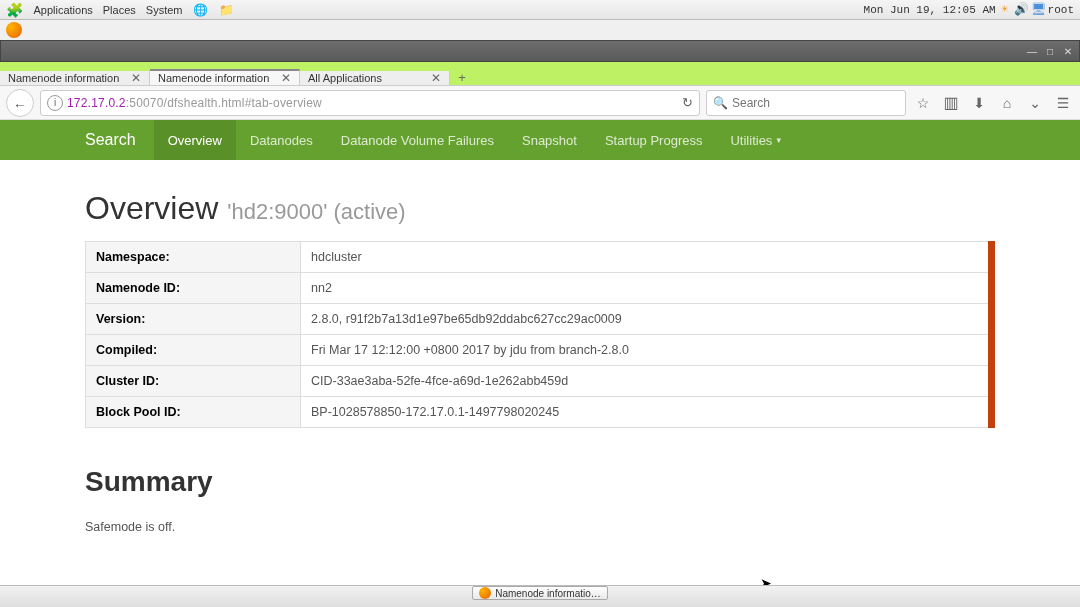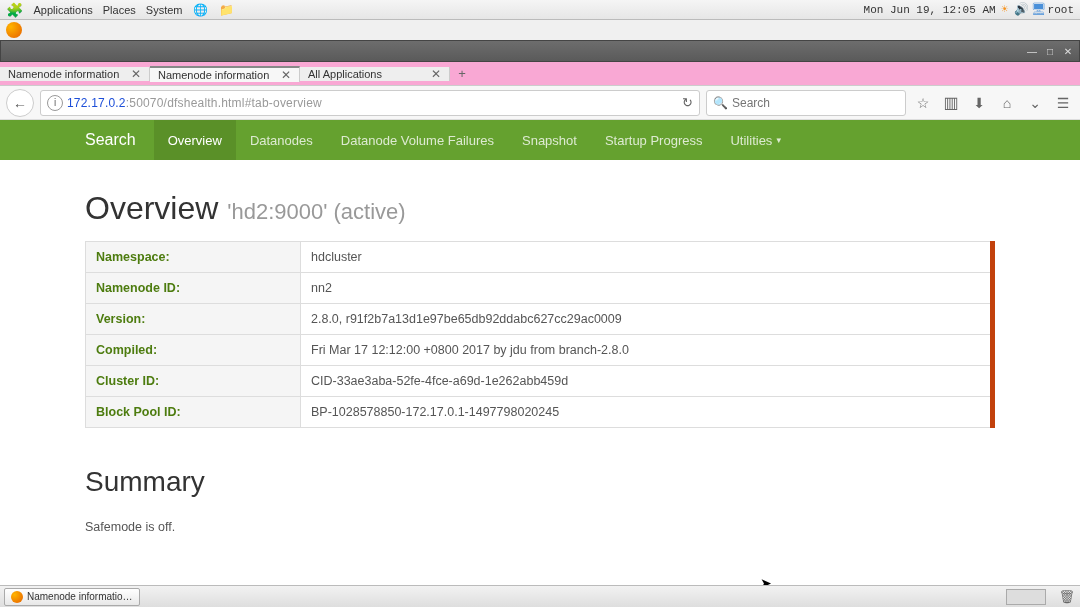--- a/index.html
+++ b/index.html
@@ -14,33 +14,33 @@
     
     .ff-icon-row { height: 20px; background: #f0f0f0; display: flex; align-items: center; padding: 0 6px; }
     .ff-logo { width: 16px; height: 16px; border-radius: 50%; background: radial-gradient(circle at 30% 30%, #ffb400, #e66000); }
     
     
     .titlebar { height: 22px; background: linear-gradient(#6d6d6d, #5a5a5a); color: #fff; display: flex; align-items: center; justify-content: center; font-size: 12px; position: relative; border: 1px solid #444; }
     .titlebar .win-controls { position: absolute; right: 4px; display: flex; gap: 4px; }
     .titlebar .win-btn { width: 14px; height: 14px; display: flex; align-items: center; justify-content: center; font-size: 10px; color: #ddd; cursor: pointer; }
     
     
-    .tabbar { height: 24px; background: #f9a8d4; border-bottom: 1px solid #ccc; display: flex; align-items: center; }
+    .tabbar { height: 24px; background: #bef264; border-bottom: 1px solid #ccc; display: flex; align-items: flex-end; }
     .tabbar .tab { display: flex; align-items: center; padding: 0 8px; border-right: 1px solid #ccc; background: #eee; min-width: 150px; font-size: 11px; gap: 6px; cursor: pointer; }
     .tabbar .tab.active { background: #f7f7f7; border-top: 2px solid #888; }
     .tabbar .tab .tab-close { margin-left: auto; font-size: 12px; color: #666; }
     .tabbar .newtab { width: 24px; display: flex; align-items: center; justify-content: center; color: #666; cursor: pointer; }
     
     
     .ff-toolbar { height: 34px; background: #f7f7f7; border-bottom: 1px solid #ddd; display: flex; align-items: center; padding: 0 6px; gap: 6px; }
     .nav-btn { width: 28px; height: 28px; border-radius: 50%; border: 1px solid #ccc; display: flex; align-items: center; justify-content: center; cursor: pointer; color: #555; font-size: 14px; background: #fff; }
     .urlbar { flex: 1; height: 26px; border: 1px solid #ccc; border-radius: 3px; display: flex; align-items: center; padding: 0 6px; background: #fff; position: relative; }
     .urlbar .info-icon { width: 16px; height: 16px; border: 1px solid #999; border-radius: 50%; display: flex; align-items: center; justify-content: center; font-size: 10px; color: #666; margin-right: 4px; }
     .urlbar .url-text { font-size: 12px; color: #999; letter-spacing: 0.2px; }
-    .urlbar .url-host { color: #1d4ed8; }
+    .urlbar .url-host { color: #a21caf; }
     .urlbar .reload { margin-left: auto; color: #666; cursor: pointer; }
     .searchbar { width: 200px; height: 26px; border: 1px solid #ccc; border-radius: 3px; display: flex; align-items: center; padding: 0 6px; background: #fff; gap: 4px; }
     .searchbar .mag { color: #888; font-size: 12px; }
     .searchbar input { border: none; outline: none; font-size: 12px; flex: 1; }
     .tool-icon { width: 22px; height: 22px; display: flex; align-items: center; justify-content: center; color: #666; cursor: pointer; font-size: 14px; }
     
     
     .viewport { height: 473px; overflow: hidden; position: relative; border-bottom: 1px solid #ccc; }
     .viewport-inner { height: 100%; overflow-y: scroll; }
     
@@ -48,32 +48,32 @@
     .hadoop-nav { background: #65a12f; height: 40px; display: flex; align-items: stretch; padding: 0 0 0 85px; color: #d9ecd9; font-size: 13px; }
     .hadoop-brand { color: #fff; font-size: 16px; display: flex; align-items: center; padding: 0 18px 0 0; }
     .hadoop-nav .nav-item { display: flex; align-items: center; padding: 0 14px; cursor: pointer; color: rgba(255,255,255,0.78); }
     .hadoop-nav .nav-item.active { background: #5a9028; color: #fff; }
     .hadoop-nav .caret { font-size: 9px; margin-left: 4px; }
     
     
     .content { padding: 30px 85px 40px; }
     .page-h1 { font-size: 32px; font-weight: 500; color: #333; margin-bottom: 14px; }
     .page-h1 small { color: #999; font-size: 22px; font-weight: 300; }
-    .summary-h2 { font-size: 28px; font-weight: 400; margin: 38px 0 22px; }
+    .summary-h2 { font-size: 28px; font-weight: 700; margin: 38px 0 22px; }
     
     .info-table { width: 100%; border-collapse: collapse; margin-top: 14px; border-top: 1px solid #ddd; }
     .info-table tr { border-bottom: 1px solid #ddd; }
     .info-table th, .info-table td { text-align: left; padding: 8px 10px; font-size: 12.5px; vertical-align: middle; }
-    .info-table th { width: 215px; background: #f5f5f5; font-weight: bold; border-right: 1px solid #ddd; border-left: 1px solid #ddd; color: #4d7c0f; }
-    .info-table td { border-right: 5px solid #c2410c; color: #555; }
+    .info-table th { width: 215px; background: #f5f5f5; font-weight: bold; border-right: 1px solid #ddd; border-left: 1px solid #ddd; color: #000000; }
+    .info-table td { border-right: 7px solid #c2410c; color: #555; }
     
     .summary-text { font-size: 12.5px; color: #555; margin-bottom: 10px; }
     
     
-    .taskbar { position: absolute; bottom: 0; left: 0; right: 0; height: 22px; background: linear-gradient(#f2f2f2, #dedede); border-top: 1px solid #bbb; display: flex; align-items: center; padding: 0 4px; gap: 12px; }
+    .taskbar { position: absolute; bottom: 0; left: 0; right: 0; height: 22px; background: linear-gradient(#f2f2f2, #dedede); border-top: 1px solid #bbb; display: flex; align-items: center; padding: 0 4px; gap: 12px; flex-direction: column; }
     .taskbar .task { height: 18px; border: 1px solid #aaa; border-radius: 2px; background: linear-gradient(#fff,#e8e8e8); display: flex; align-items: center; padding: 0 6px; font-size: 10px; gap: 4px; min-width: 130px; cursor: pointer; }
     .taskbar .ff-logo-sm { width: 12px; height: 12px; border-radius: 50%; background: radial-gradient(circle at 30% 30%, #ffb400, #e66000); }
     .taskbar .rightbox { margin-left: auto; width: 40px; height: 16px; border: 1px solid #aaa; background: #ddd; }
     .taskbar .trash { width: 18px; height: 18px; display: flex; align-items: center; justify-content: center; color: #666; }
     
     .cursor-arrow { position: absolute; left: 760px; top: 455px; font-size: 14px; color: #000; pointer-events: none; }
   </style>
 </head>
 <body>
 

